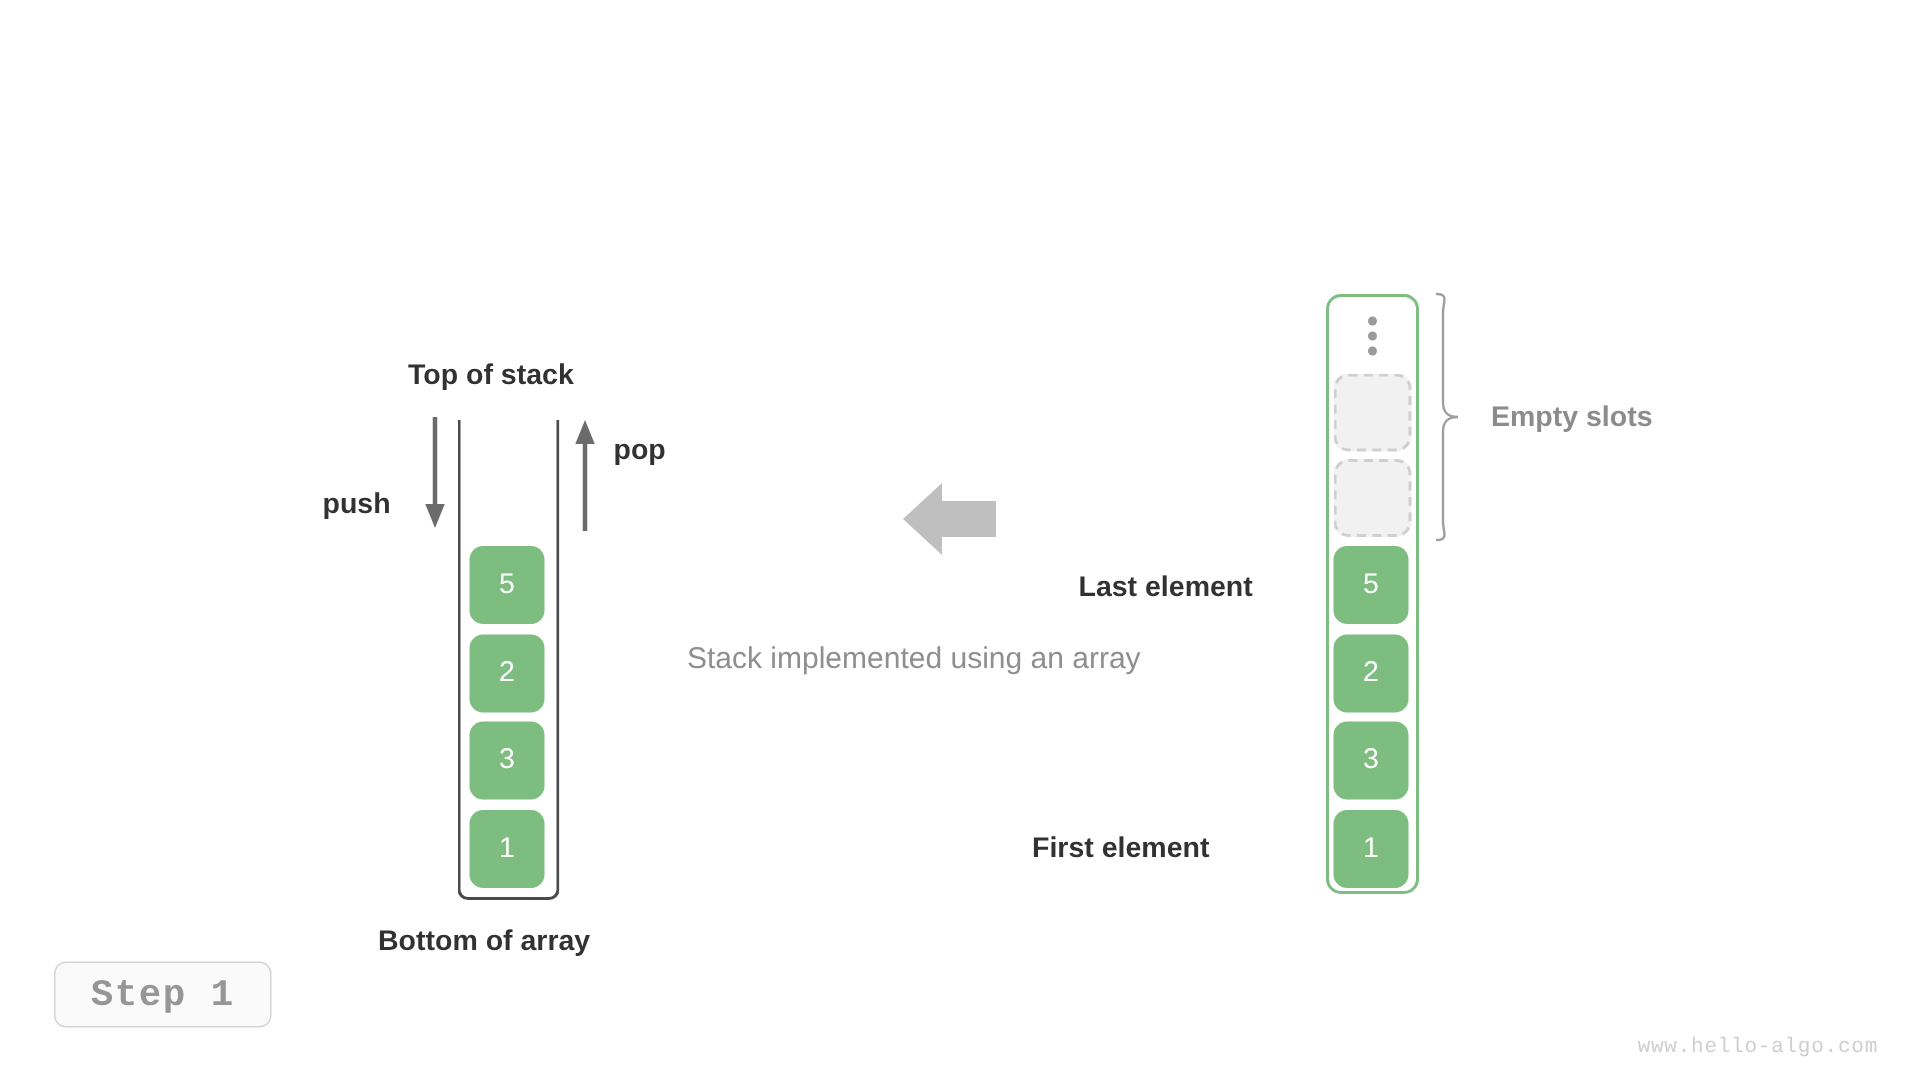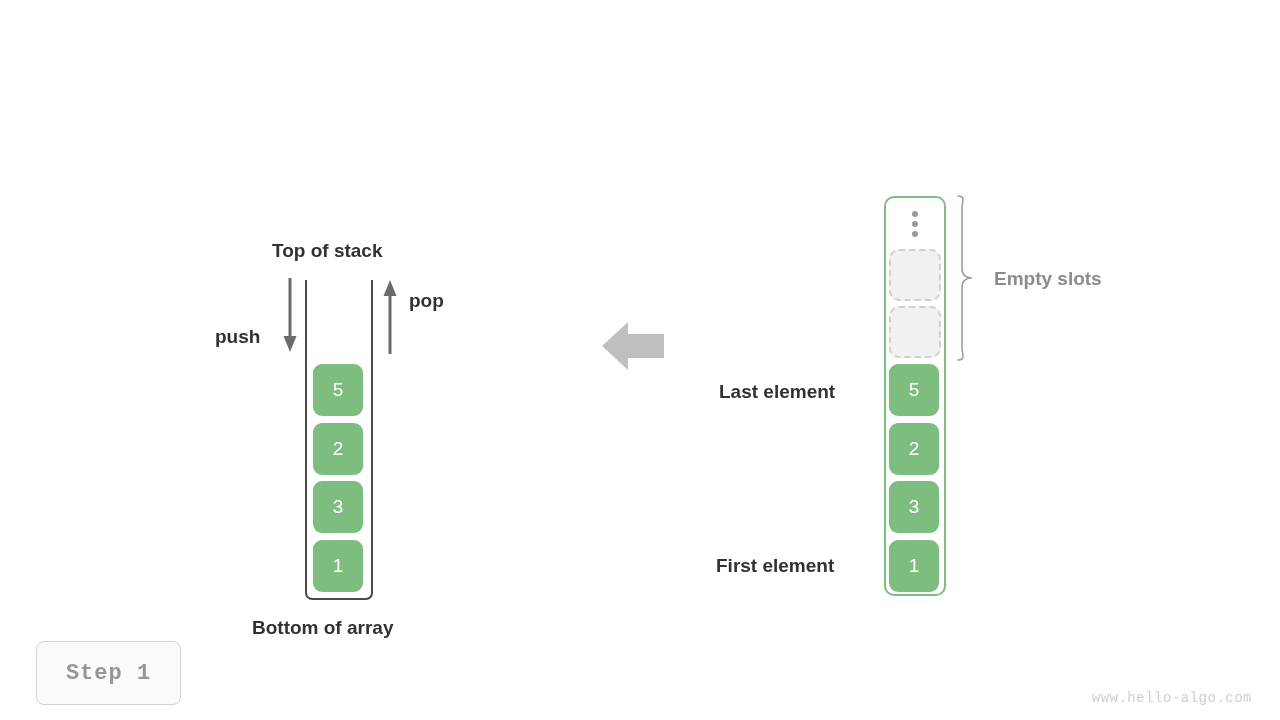--- a/index.html
+++ b/index.html
@@ -140,30 +140,30 @@
 
   
   #empty-brace { position: absolute; left: 952px; top: 192px; }
 
   
   #step-badge {
     position: absolute;
     left: 36px;
     top: 641px;
     width: 145px;
-    height: 64px;
+    height: 44px;
     box-sizing: border-box;
     border: 1px solid #d4d4d4;
     border-radius: 8px;
     background: #fafafa;
     display: flex;
     align-items: center;
     justify-content: center;
     font-family: "Liberation Mono", monospace;
-    font-size: 22px;
+    font-size: 25px;
     font-weight: bold;
     letter-spacing: 1px;
     color: #969696;
   }
 
   
   #watermark {
     position: absolute;
     right: 28px;
     bottom: 14px;
@@ -202,20 +202,21 @@
   <div class="cell left-cell" style="top:423px;">2</div>
   <div class="cell left-cell" style="top:481px;">3</div>
   <div class="cell left-cell" style="top:540px;">1</div>
 
   <div class="label-bold" style="left:252px; top:617px;">Bottom of array</div>
 
   <svg id="transition-arrow" width="62" height="52" viewBox="0 0 62 52">
     <polygon points="0,26 26,2 26,14 62,14 62,38 26,38 26,50" fill="#bfbfbf"></polygon>
   </svg>
 
+  <div class="caption" style="left:458px; top:428px;">Stack implemented using an array</div>
 
   <div id="array-container"></div>
 
   <div id="ellipsis-dots">
     <i></i>
       <i></i>
       <i></i>
   </div>
 
   <div class="empty-slot" style="top:249px;"></div>
@@ -227,19 +228,19 @@
   <div class="cell right-cell" style="top:540px;">1</div>
 
   <svg id="empty-brace" width="24" height="172" viewBox="0 0 24 172">
     <path d="M6,4 C14,4 10,10 10,16 L10,76 C10,83 13,86 20,86 C13,86 10,89 10,96 L10,156 C10,162 14,168 6,168" fill="none" stroke="#9e9e9e" stroke-width="1.6" stroke-linecap="round"></path>
   </svg>
 
   <div class="label-gray-bold" style="left:994px; top:268px;">Empty slots</div>
 
   <div class="label-bold" style="left:719px; top:381px;">Last element</div>
 
-  <div class="label-bold" style="left:716px; top:555px;">First element</div>
+  <div class="label-bold" style="left:688px; top:555px;">First element</div>
 
   <div id="step-badge">Step  1</div>
 
   <div id="watermark">www.hello-algo.com</div>
 
 </div>
 
 </body></html>

